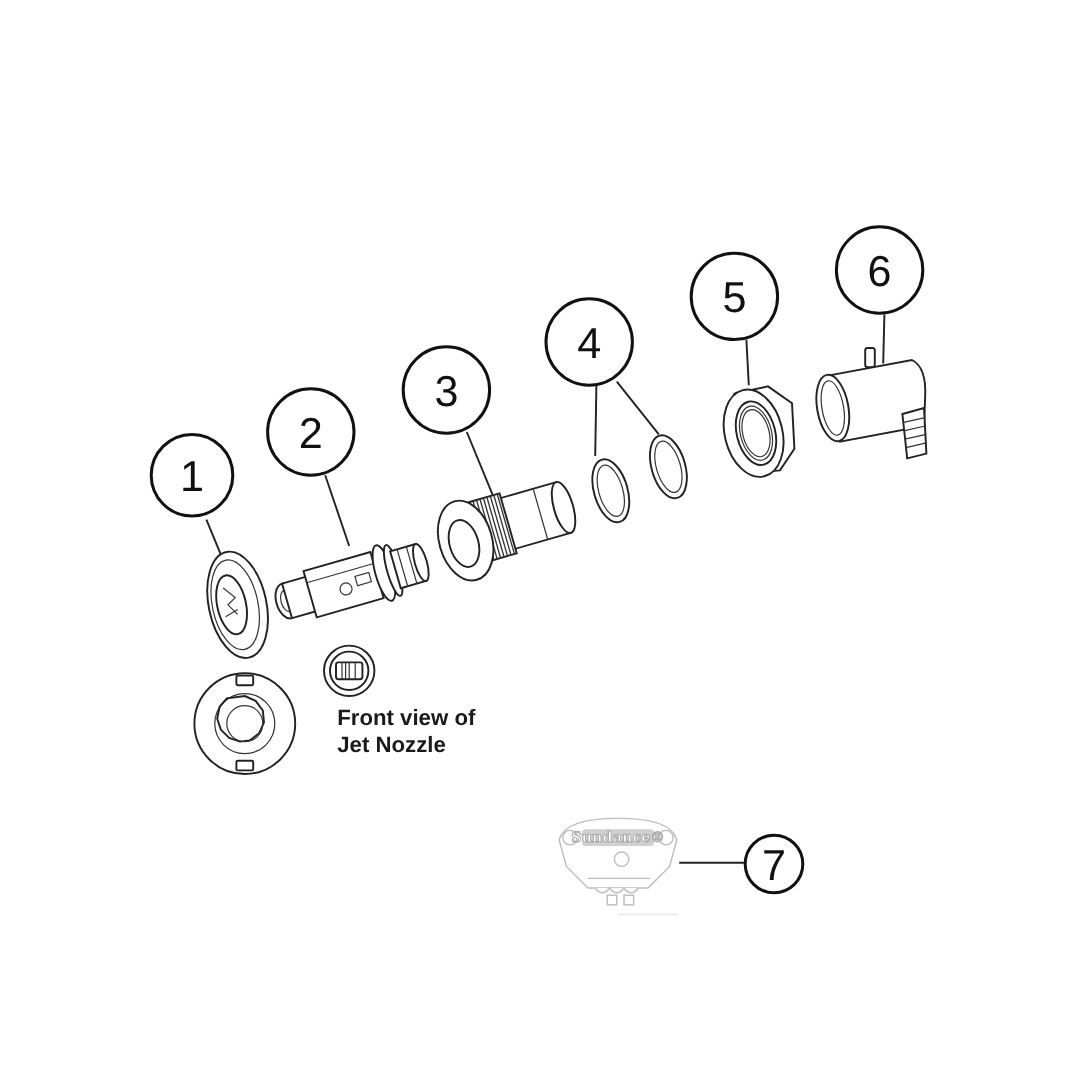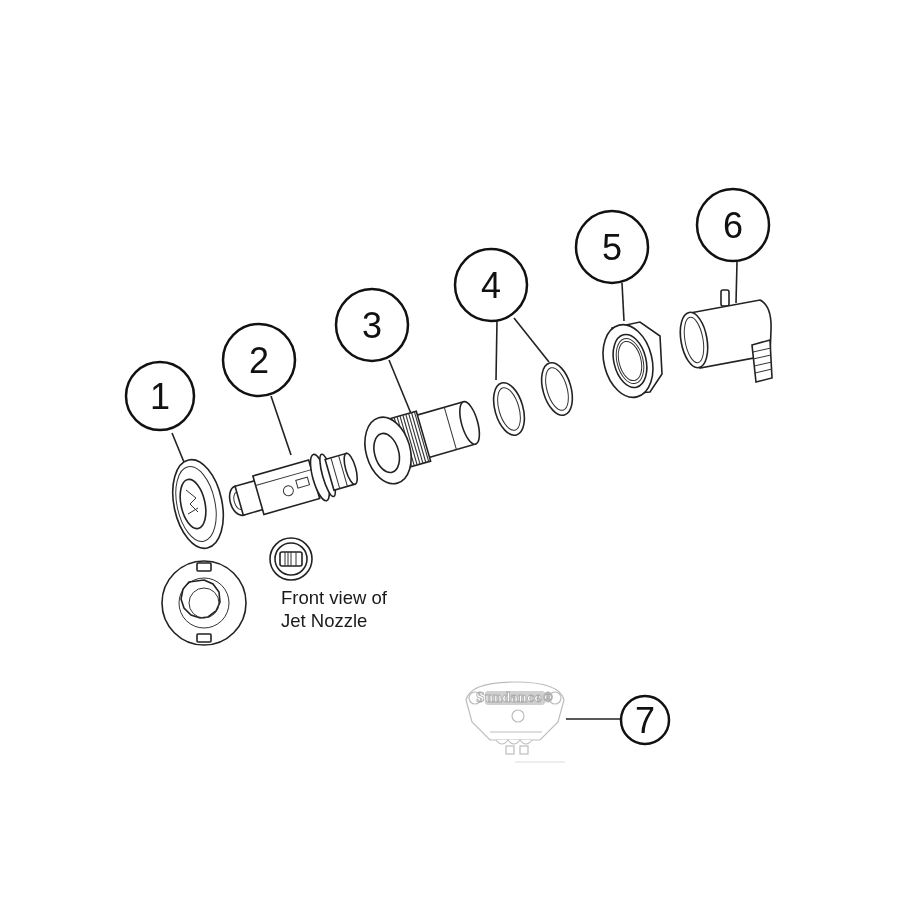--- a/index.html
+++ b/index.html
@@ -1,20 +1,20 @@
 <!DOCTYPE html>
 <html><head>
 <meta charset="utf-8">
 <style>
   html, body { margin: 0; padding: 0; background: #ffffff; }
   body { width: 900px; height: 900px; position: relative; overflow: hidden;
          font-family: "Liberation Sans", sans-serif; }
   #diagram { position: absolute; left: 0; top: 0; width: 900px; height: 900px; }
   .callout-num { font-family: "Liberation Sans", sans-serif; font-size: 36px; fill: #111; }
-  .caption { position: absolute; left: 281px; top: 586px; font-weight: normal; font-size: 18.5px;
+  .caption { position: absolute; left: 281px; top: 586px; font-weight: bold; font-size: 18.5px;
              line-height: 23px; color: #1a1a1a; font-family: "Liberation Sans", sans-serif; }
   .stroke { fill: none; stroke: #222; stroke-width: 1.6; }
   .thin { fill: none; stroke: #333; stroke-width: 1; }
   .white { fill: #fff; stroke: #222; stroke-width: 1.6; }
   .faded { fill: #fff; stroke: #bdbdbd; stroke-width: 1.2; }
   .brand { font-family: "DejaVu Serif", serif; font-weight: bold; font-size: 12px; fill: #fff; stroke: #aaa; stroke-width: 0.8; }
 </style>
 </head>
 <body>
 

